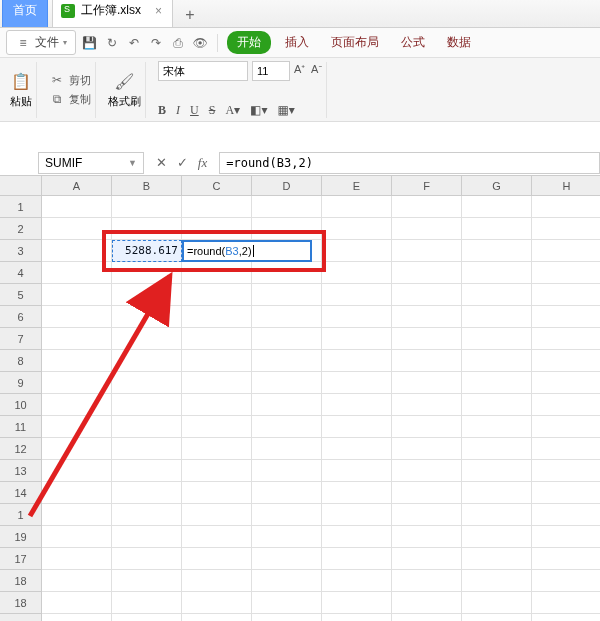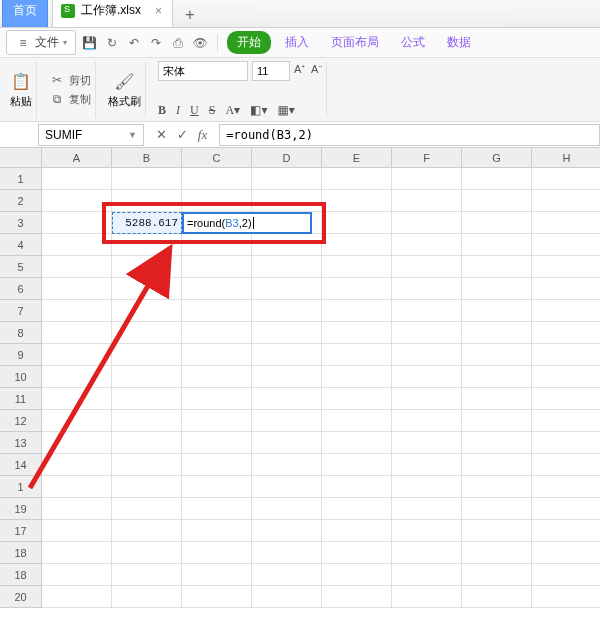--- a/index.html
+++ b/index.html
@@ -15,21 +15,21 @@
   .file-ico::after { content:"S"; color:#fff; font-size:9px; position:absolute; left:3px; top:0; }
   .new-tab { width: 26px; height: 24px; display: flex; align-items: center; justify-content: center; color: #666; font-size: 16px; cursor: pointer; }
 
   
   .menu-row { height: 30px; background: #fafafa; border-bottom: 1px solid #e0e0e0; display: flex; align-items: center; padding: 0 6px; gap: 6px; }
   .menu-btn { font-size: 12px; padding: 3px 8px; display: flex; align-items: center; gap: 4px; cursor: pointer; color: #444; }
   .menu-btn.file-menu { border: 1px solid #ccc; border-radius: 3px; background: #fff; }
   .ico { width: 16px; height: 16px; display: inline-flex; align-items: center; justify-content: center; color: #666; font-size: 12px; }
   .sep { width: 1px; height: 18px; background: #ddd; margin: 0 3px; }
   .pill { background: #2ca01c; color: #fff; padding: 3px 10px; border-radius: 10px; font-size: 12px; cursor: pointer; }
-  .menu-item { font-size: 12px; color: #8b5cf6; padding: 3px 8px; cursor: pointer; }
+  .menu-item { font-size: 12px; color: #7f1d1d; padding: 3px 8px; cursor: pointer; }
 
   
   .ribbon { height: 64px; background: #f5f5f5; border-bottom: 1px solid #ddd; display: flex; align-items: center; padding: 4px 6px; gap: 8px; }
   .ribbon-group { display: flex; flex-direction: column; gap: 3px; padding: 0 4px; border-right: 1px solid #e2e2e2; height: 56px; justify-content: center; }
   .rg-btn { display: flex; align-items: center; gap: 4px; font-size: 11px; color: #555; cursor: pointer; }
   .rg-big { font-size: 11px; display:flex; flex-direction:column; align-items:center; gap:2px; }
   .rg-big .ico { width: 22px; height: 22px; font-size: 16px; }
   .font-sel { display:flex; gap:4px; }
   .font-sel input { height: 20px; font-size: 11px; border: 1px solid #ccc; padding: 0 4px; background:#fff; }
   .font-name { width: 90px; }
@@ -37,21 +37,21 @@
   .fs-btns { display:flex; gap:6px; }
   .fs-btns span { font-size: 11px; color:#555; cursor:pointer; }
   .biu-row { display:flex; gap:10px; }
   .biu-row span { font-size:12px; color:#555; cursor:pointer; font-family: "Times New Roman", serif; }
   .biu-row .b { font-weight: bold; }
   .biu-row .i { font-style: italic; }
   .biu-row .u { text-decoration: underline; }
   .biu-row .s { text-decoration: line-through; }
 
   
-  .formula-bar { height: 26px; border-bottom: 1px solid #ccc; display: flex; align-items: center; background: #fff; }
+  .formula-bar { height: 26px; border-bottom: 1px solid #ccc; display: flex; align-items: center; background: #fff; margin-top: 28px; }
   .name-box { width: 106px; height: 22px; border: 1px solid #ccc; margin-left: 38px; font-size: 12px; padding: 0 6px; display:flex; align-items:center; justify-content:space-between; background:#fff; }
   .name-box .dd { color:#888; font-size:9px; }
   .fb-btns { display:flex; align-items:center; gap:10px; padding: 0 12px; }
   .fb-btns span { font-size: 13px; color: #666; cursor:pointer; }
   .fx { font-style: italic; font-family: "Times New Roman", serif; }
   .formula-input { flex:1; height:22px; border:1px solid #ccc; font-size:12px; padding:0 6px; font-family: monospace; }
 
   
   .grid { position: relative; }
   .corner { position:absolute; left:0; top:0; width:42px; height:20px; background:#eee; border-right:1px solid #ccc; border-bottom:1px solid #ccc; }
@@ -217,21 +217,21 @@
         <div class="cell"></div>
         <div class="cell"></div>
         <div class="cell"></div>
         <div class="cell"></div>
         <div class="cell"></div>
         <div class="cell"></div>
         <div class="cell"></div>
       </div>
       <div class="row">
         <div class="cell"></div>
-        <div class="cell" style="justify-content: flex-end; font-family: Liberation Mono, monospace;">5288.617</div>
+        <div class="cell" style="justify-content: flex-end;">5288.617</div>
         <div class="cell"></div>
         <div class="cell"></div>
         <div class="cell"></div>
         <div class="cell"></div>
         <div class="cell"></div>
         <div class="cell"></div>
       </div>
       <div class="row">
         <div class="cell"></div>
         <div class="cell"></div>

